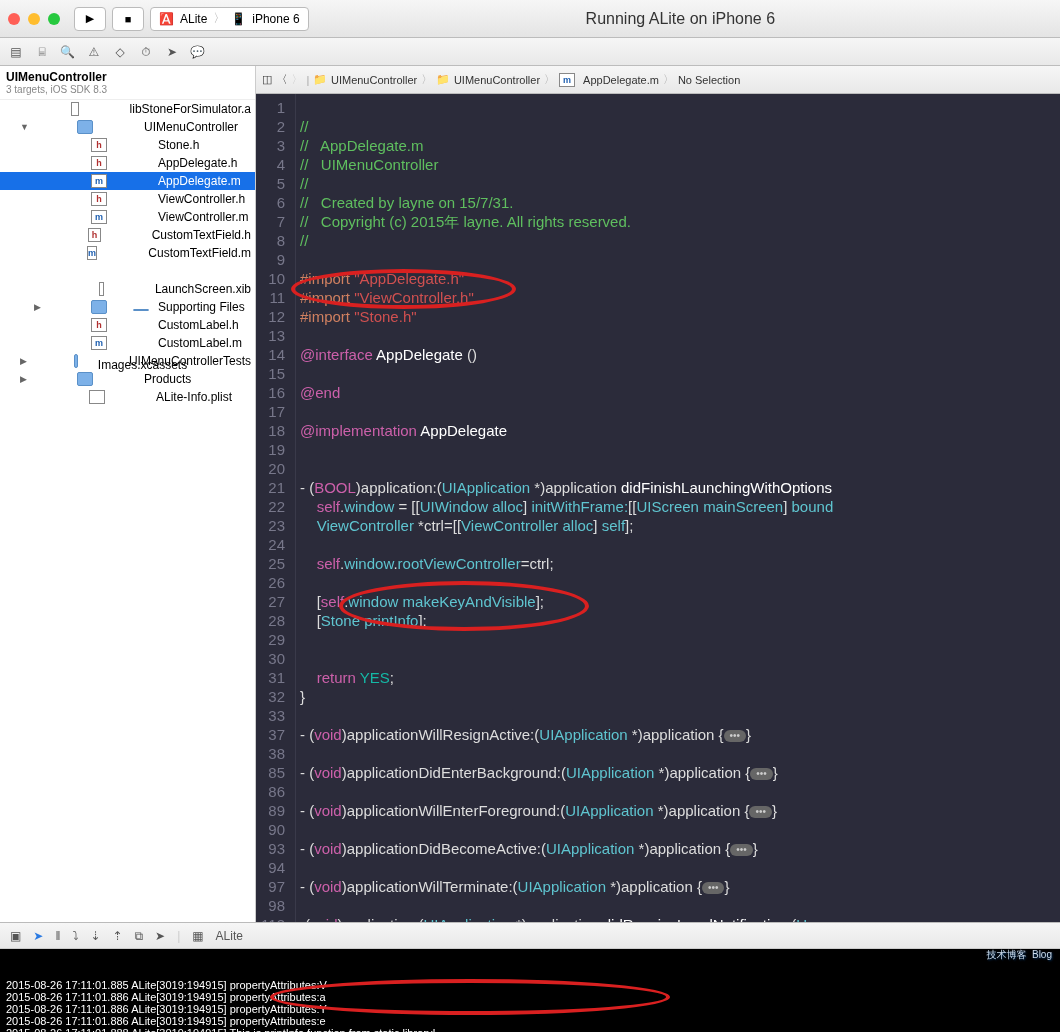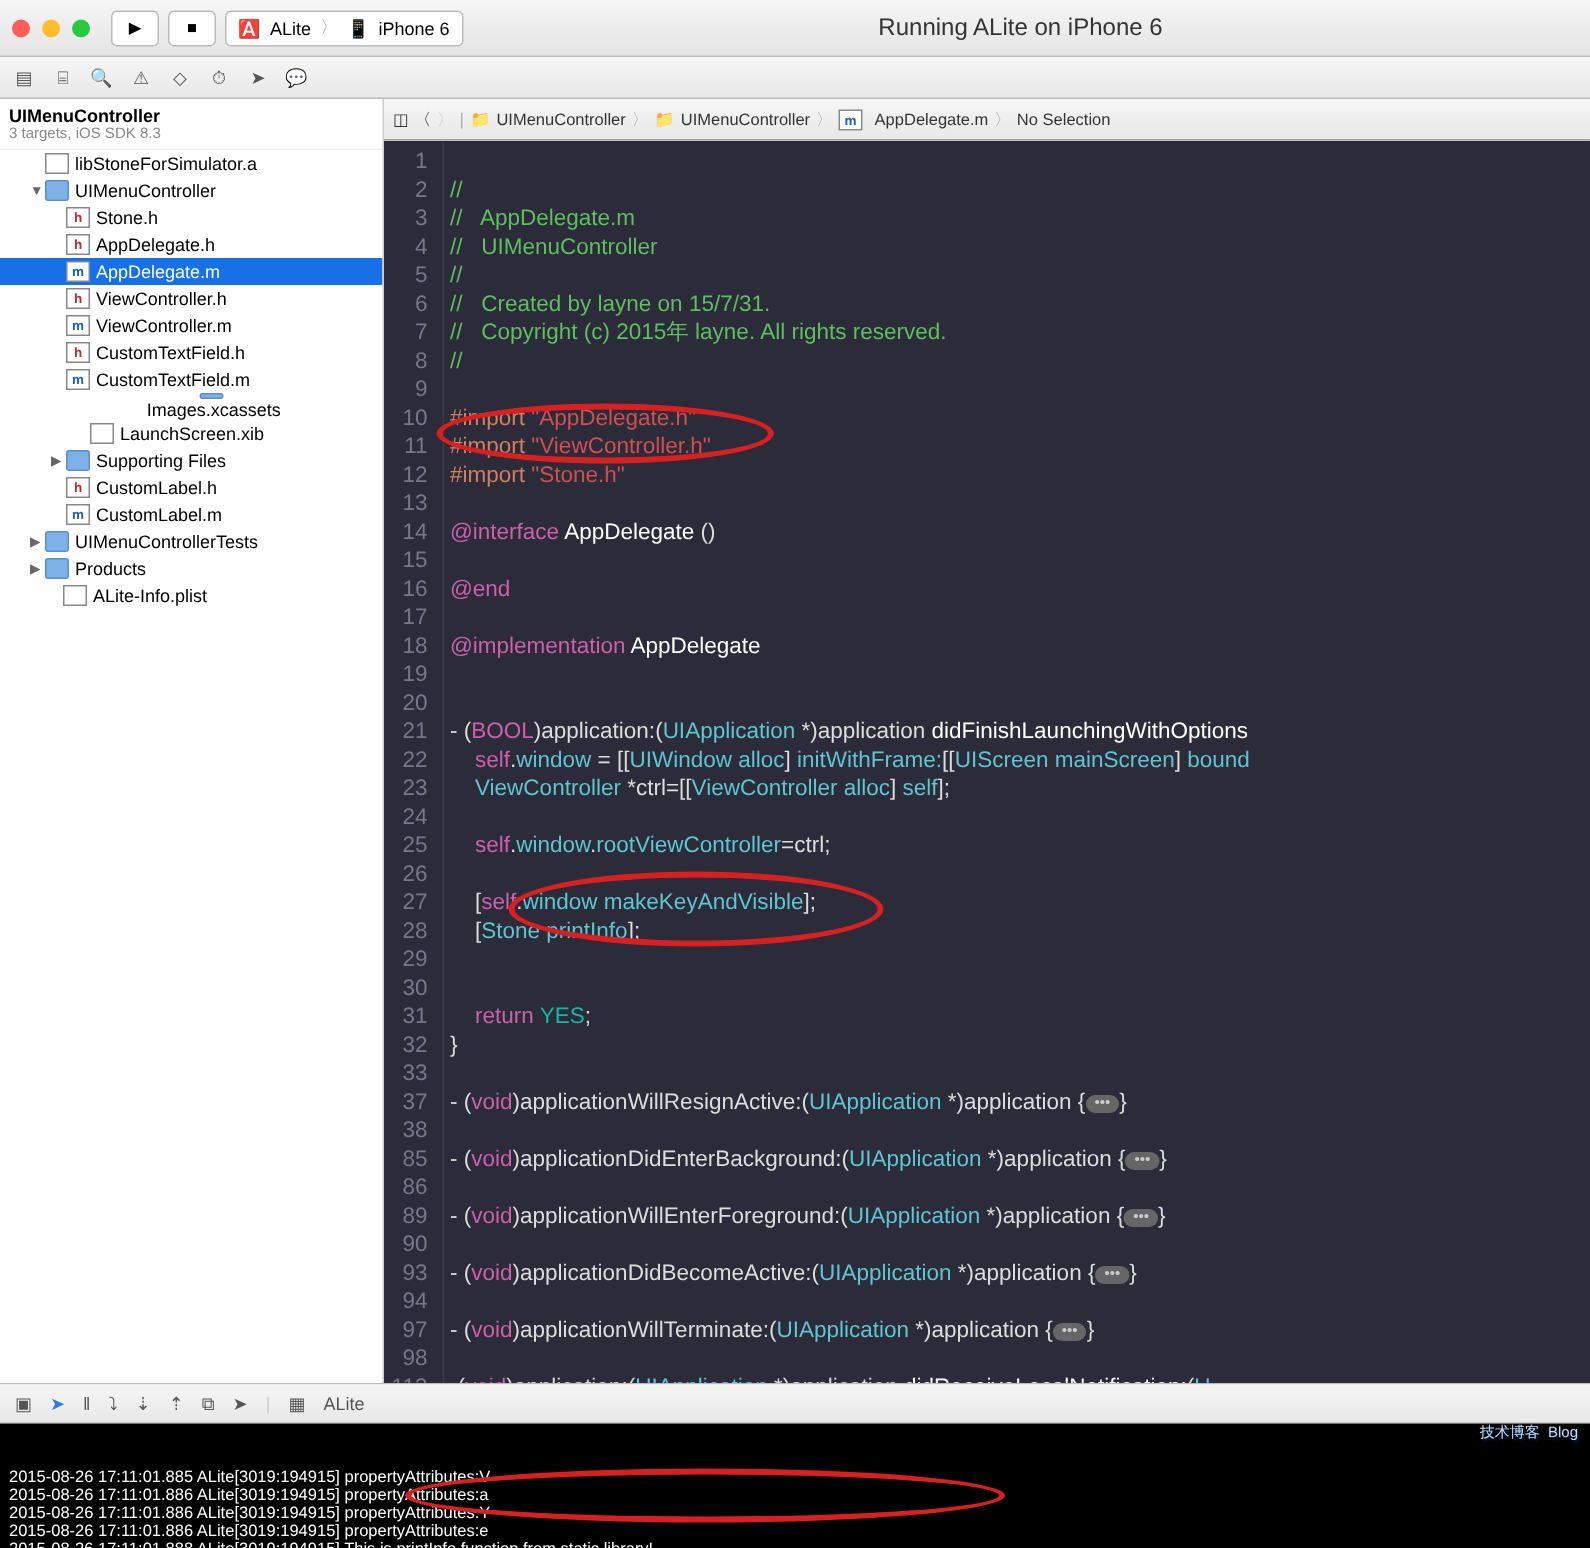--- a/index.html
+++ b/index.html
@@ -13,21 +13,21 @@
 .status{flex:1;text-align:center;font-size:16px;color:#333;}
 .toolbar2{height:28px;background:linear-gradient(#f6f6f6,#e8e8e8);border-bottom:1px solid #bcbcbc;display:flex;align-items:center;}
 .nav-icons{display:flex;padding:0 8px;gap:10px;color:#555;}
 .nav-icons span{width:16px;text-align:center;}
 .main{display:flex;height:856px;}
 .sidebar{width:256px;background:#fff;border-right:1px solid #ccc;overflow:hidden;}
 .proj-head{padding:4px 6px;border-bottom:1px solid #eee;}
 .proj-title{font-weight:bold;font-size:12px;}
 .proj-sub{font-size:10px;color:#888;}
 .tree{font-size:12px;}
-.tree-item{display:flex;align-items:center;height:18px;padding:0 4px;}
+.tree-item{display:flex;align-items:center;height:18px;padding:0 4px;gap:47px;}
 .tree-item.sel{background:#1770e8;color:#fff;}
 .tree-item .disc{width:10px;font-size:9px;color:#666;}
 .tree-item.sel .disc{color:#fff;}
 .ficon{width:16px;height:14px;display:inline-flex;align-items:center;justify-content:center;font-size:9px;font-weight:bold;border:1px solid #888;margin-right:4px;background:#fff;color:#333;}
 .ficon.folder{background:#7db1e8;border-color:#5a90c8;color:transparent;border-radius:2px;}
 .ficon.h{color:#b03030;}
 .ficon.m{color:#2060b0;}
 .editor{flex:1;display:flex;flex-direction:column;background:#2b2b3a;}
 .jump{height:28px;background:linear-gradient(#f6f6f6,#e8e8e8);border-bottom:1px solid #bcbcbc;display:flex;align-items:center;padding:0 6px;font-size:11px;color:#333;gap:4px;}
 .jump .sep{color:#aaa;}

